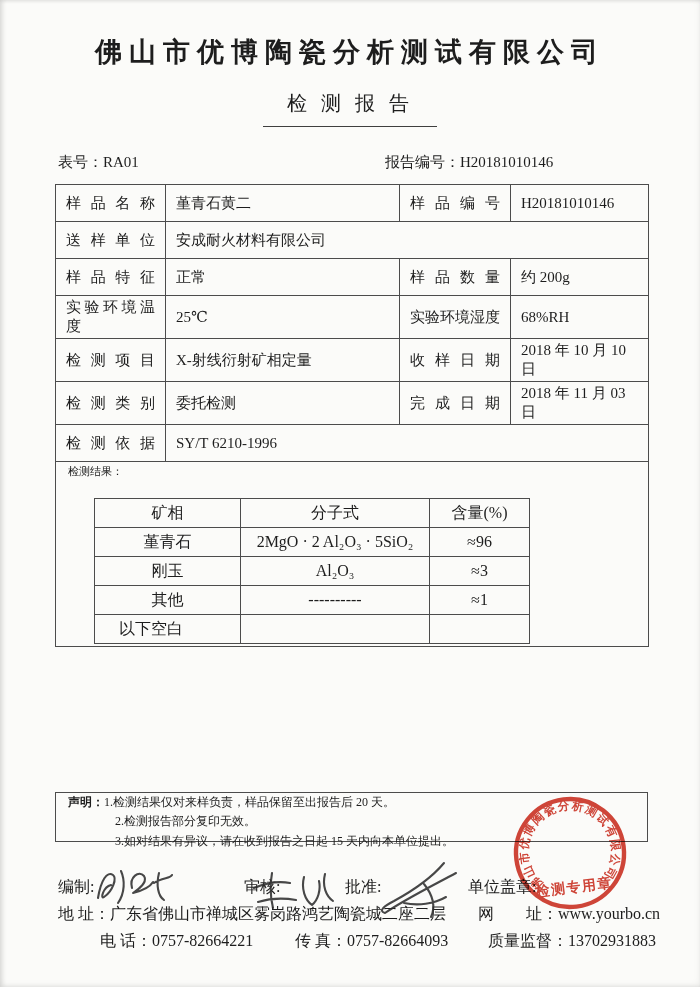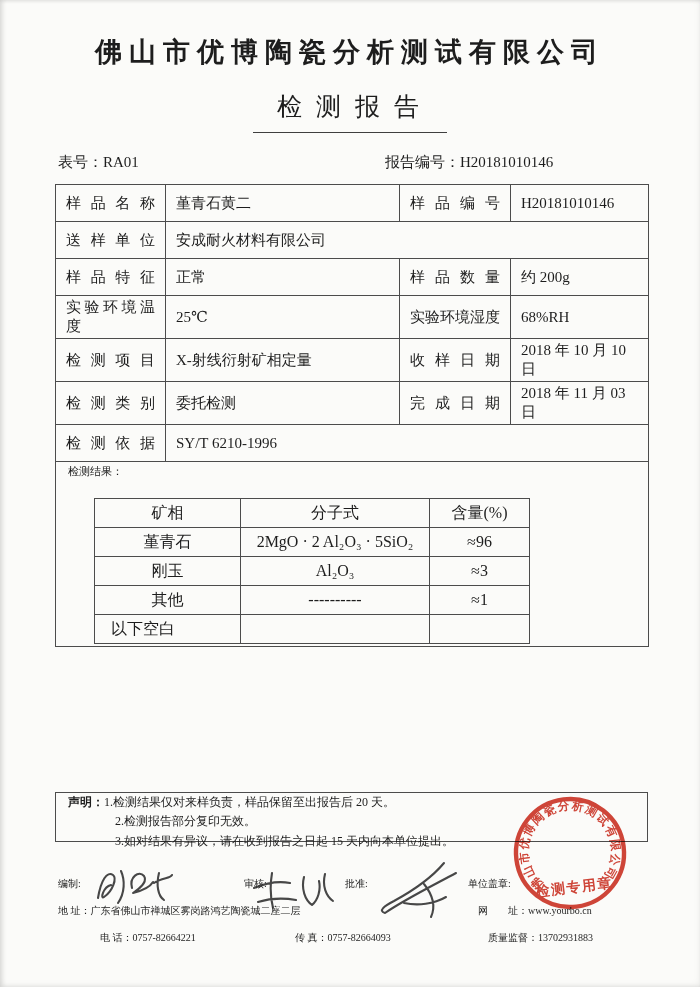--- a/index.html
+++ b/index.html
@@ -10,21 +10,21 @@
   }
   .photo-edge{position:absolute;inset:0;pointer-events:none;z-index:50;
     box-shadow:inset 3px 0 4px rgba(0,0,0,.10), inset 0 2px 3px rgba(0,0,0,.04), inset -1px -2px 6px rgba(0,0,0,.05);}
   .company-title{
     position:absolute;top:34px;left:0;right:0;text-align:center;
     font-family:"DejaVu Sans","Liberation Sans",sans-serif;
     font-weight:bold;font-size:27px;letter-spacing:7px;white-space:nowrap;
   }
   .report-title-wrap{position:absolute;top:90px;left:0;right:0;text-align:center;}
   .report-title{
-    display:inline-block;font-size:25px;letter-spacing:14px;
+    display:inline-block;font-size:20px;letter-spacing:14px;
     padding:0 14px 9px 24px;border-bottom:1.5px solid #3f3f3f;white-space:nowrap;
   }
   .meta{position:absolute;font-size:15px;}
   .meta-form{top:153px;left:58px;}
   .meta-report{top:153px;left:385px;}
   table.main{
     position:absolute;top:184px;left:55px;width:593px;
     border-collapse:collapse;table-layout:fixed;
   }
   table.main td{
@@ -38,29 +38,29 @@
   td.bigcell{height:377px;vertical-align:top;padding:4px 0 0 4px;}
   .results-label{font-size:11px;padding-left:2px;}
   table.results{
     border-collapse:collapse;table-layout:fixed;
     margin:19px 0 0 28px;width:435px;
   }
   table.results td{
     border:1px solid #4c4c4c;height:26px;text-align:center;
     font-size:16px;padding:1px 4px;overflow:hidden;
   }
-  table.results tr.blank-row td{text-align:left;padding-left:16px;}
+  table.results tr.blank-row td{text-align:left;padding-left:24px;}
   .stmt-box{
     position:absolute;top:792px;left:55px;width:593px;height:50px;
     border:1px solid #4c4c4c;box-sizing:border-box;
     font-size:12px;line-height:1.62;padding:0 10px 0 12px;
   }
   .stmt-label{font-weight:bold;}
   .stmt-item-sub{padding-left:47px;}
-  .foot{position:absolute;font-size:10px;white-space:nowrap;}
+  .foot{position:absolute;font-size:16px;white-space:nowrap;}
   .f-prepared{top:877px;left:58px;}
   .f-reviewed{top:877px;left:212px;margin-left:32px;}
   .f-approved{top:877px;left:345px;}
   .f-seal{top:877px;left:468px;}
   .f-address{top:904px;left:58px;}
   .f-website{top:904px;left:478px;}
   .f-phone{top:931px;left:58px;margin-left:42px;}
   .f-fax{top:931px;left:295px;}
   .f-qc{top:931px;left:488px;}
   .sig{position:absolute;z-index:20;}

